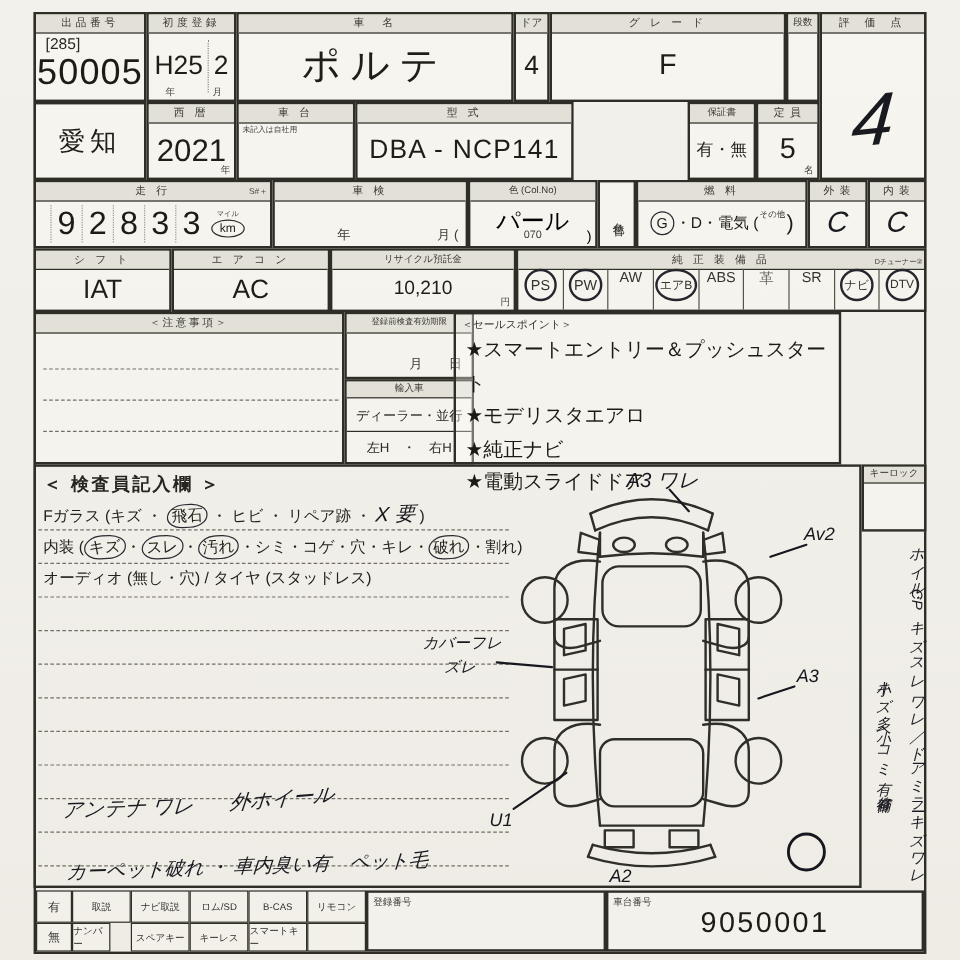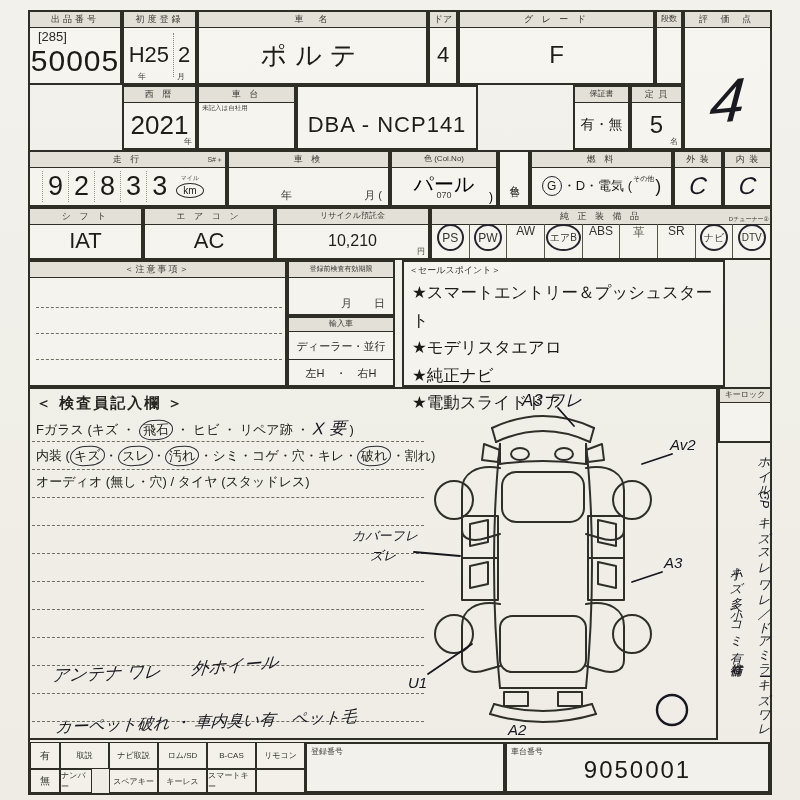--- a/index.html
+++ b/index.html
@@ -47,21 +47,21 @@
       <span>H25</span>
       <span style="border-left:1.5px dotted #8a887c;height:44px"></span>
       <span>2</span>
     </div>
     <span class="tiny" style="left:14px;bottom:1px">年</span>
     <span class="tiny" style="right:10px;bottom:1px">月</span>
   </div>
 
   <div class="cell" style="left:197px;top:10px;width:231px;height:75px">
     <div class="hdr">車　名</div>
-    <div class="ct" style="font-size:26px;letter-spacing:8px">ポルテ</div>
+    <div class="ct" style="font-size:32px;letter-spacing:8px">ポルテ</div>
   </div>
 
   <div class="cell" style="left:428px;top:10px;width:30px;height:75px">
     <div class="hdr" style="letter-spacing:0">ドア</div>
     <div class="ct" style="font-size:22px">4</div>
   </div>
 
   <div class="cell" style="left:458px;top:10px;width:197px;height:75px">
     <div class="hdr">グ レ ー ド</div>
     <div class="ct" style="font-size:24px">F</div>
@@ -70,33 +70,37 @@
   <div class="cell" style="left:655px;top:10px;width:28px;height:75px">
     <div class="hdr tight">段数</div>
     <div class="ct"></div>
   </div>
 
   <div class="cell" style="left:683px;top:10px;width:89px;height:140px">
     <div class="hdr" style="letter-spacing:5px">評 価 点</div>
     <div class="ct hw" style="top:40px;font-size:62px;transform:skewX(-10deg) rotate(-6deg)">4</div>
   </div>
 
+  <div class="cell" style="left:28px;top:85px;width:94px;height:65px">
+    <div class="ct" style="top:0;font-size:22px;letter-spacing:4px">愛知</div>
+  </div>
 
   <div class="cell" style="left:122px;top:85px;width:75px;height:65px">
     <div class="hdr">西 暦</div>
     <div class="ct" style="font-size:26px">2021</div>
     <span class="tiny" style="right:3px;bottom:1px">年</span>
   </div>
 
   <div class="cell" style="left:197px;top:85px;width:99px;height:65px">
     <div class="hdr">車 台</div>
     <span class="tiny" style="left:3px;top:17px;font-size:6.5px">未記入は自社用</span>
   </div>
 
   <div class="cell" style="left:296px;top:85px;width:182px;height:65px">
+    <div class="hdr">型 式</div>
     <div class="ct" style="font-size:22px;letter-spacing:1px">DBA - NCP141</div>
   </div>
 
 
   <div class="cell" style="left:573px;top:85px;width:57px;height:65px">
     <div class="hdr tight">保証書</div>
     <div class="ct" style="font-size:14px">有・無</div>
   </div>
 
   <div class="cell" style="left:630px;top:85px;width:53px;height:65px">
@@ -221,21 +225,21 @@
     <div class="hdr tight" style="font-size:7px">登録前検査有効期限</div>
     <span style="position:absolute;right:8px;bottom:3px;font-size:11px;color:#3a3933">月　　日</span>
   </div>
 
   <div class="cell" style="left:287px;top:316px;width:108px;height:71px">
     <div class="hdr tight" style="height:13px;line-height:12px">輸入車</div>
     <div style="position:absolute;top:15px;left:0;right:0;height:26px;display:flex;align-items:center;justify-content:center;font-size:11px;color:#2c2b25;border-bottom:1.5px solid #2e2d26">ディーラー・並行</div>
     <div style="position:absolute;top:43px;left:0;right:0;bottom:0;display:flex;align-items:center;justify-content:center;font-size:11px;color:#2c2b25">左H　・　右H</div>
   </div>
 
-  <div class="cell" style="left:402px;top:260px;width:323px;height:127px">
+  <div class="cell" style="left:378px;top:260px;width:323px;height:127px">
     <div style="position:absolute;top:2px;left:5px;font-size:9px;color:#2f2e29">＜セールスポイント＞</div>
     <div style="position:absolute;top:17px;left:8px;right:4px;font-size:16.5px;line-height:27.5px;color:#1b1b16">
       <div>★スマートエントリー＆プッシュスタート</div>
       <div>★モデリスタエアロ</div>
       <div>★純正ナビ</div>
       <div>★電動スライドドア</div>
     </div>
   </div>
 
   <div class="cell nobg" style="left:28px;top:387px;width:690px;height:353px"></div>

